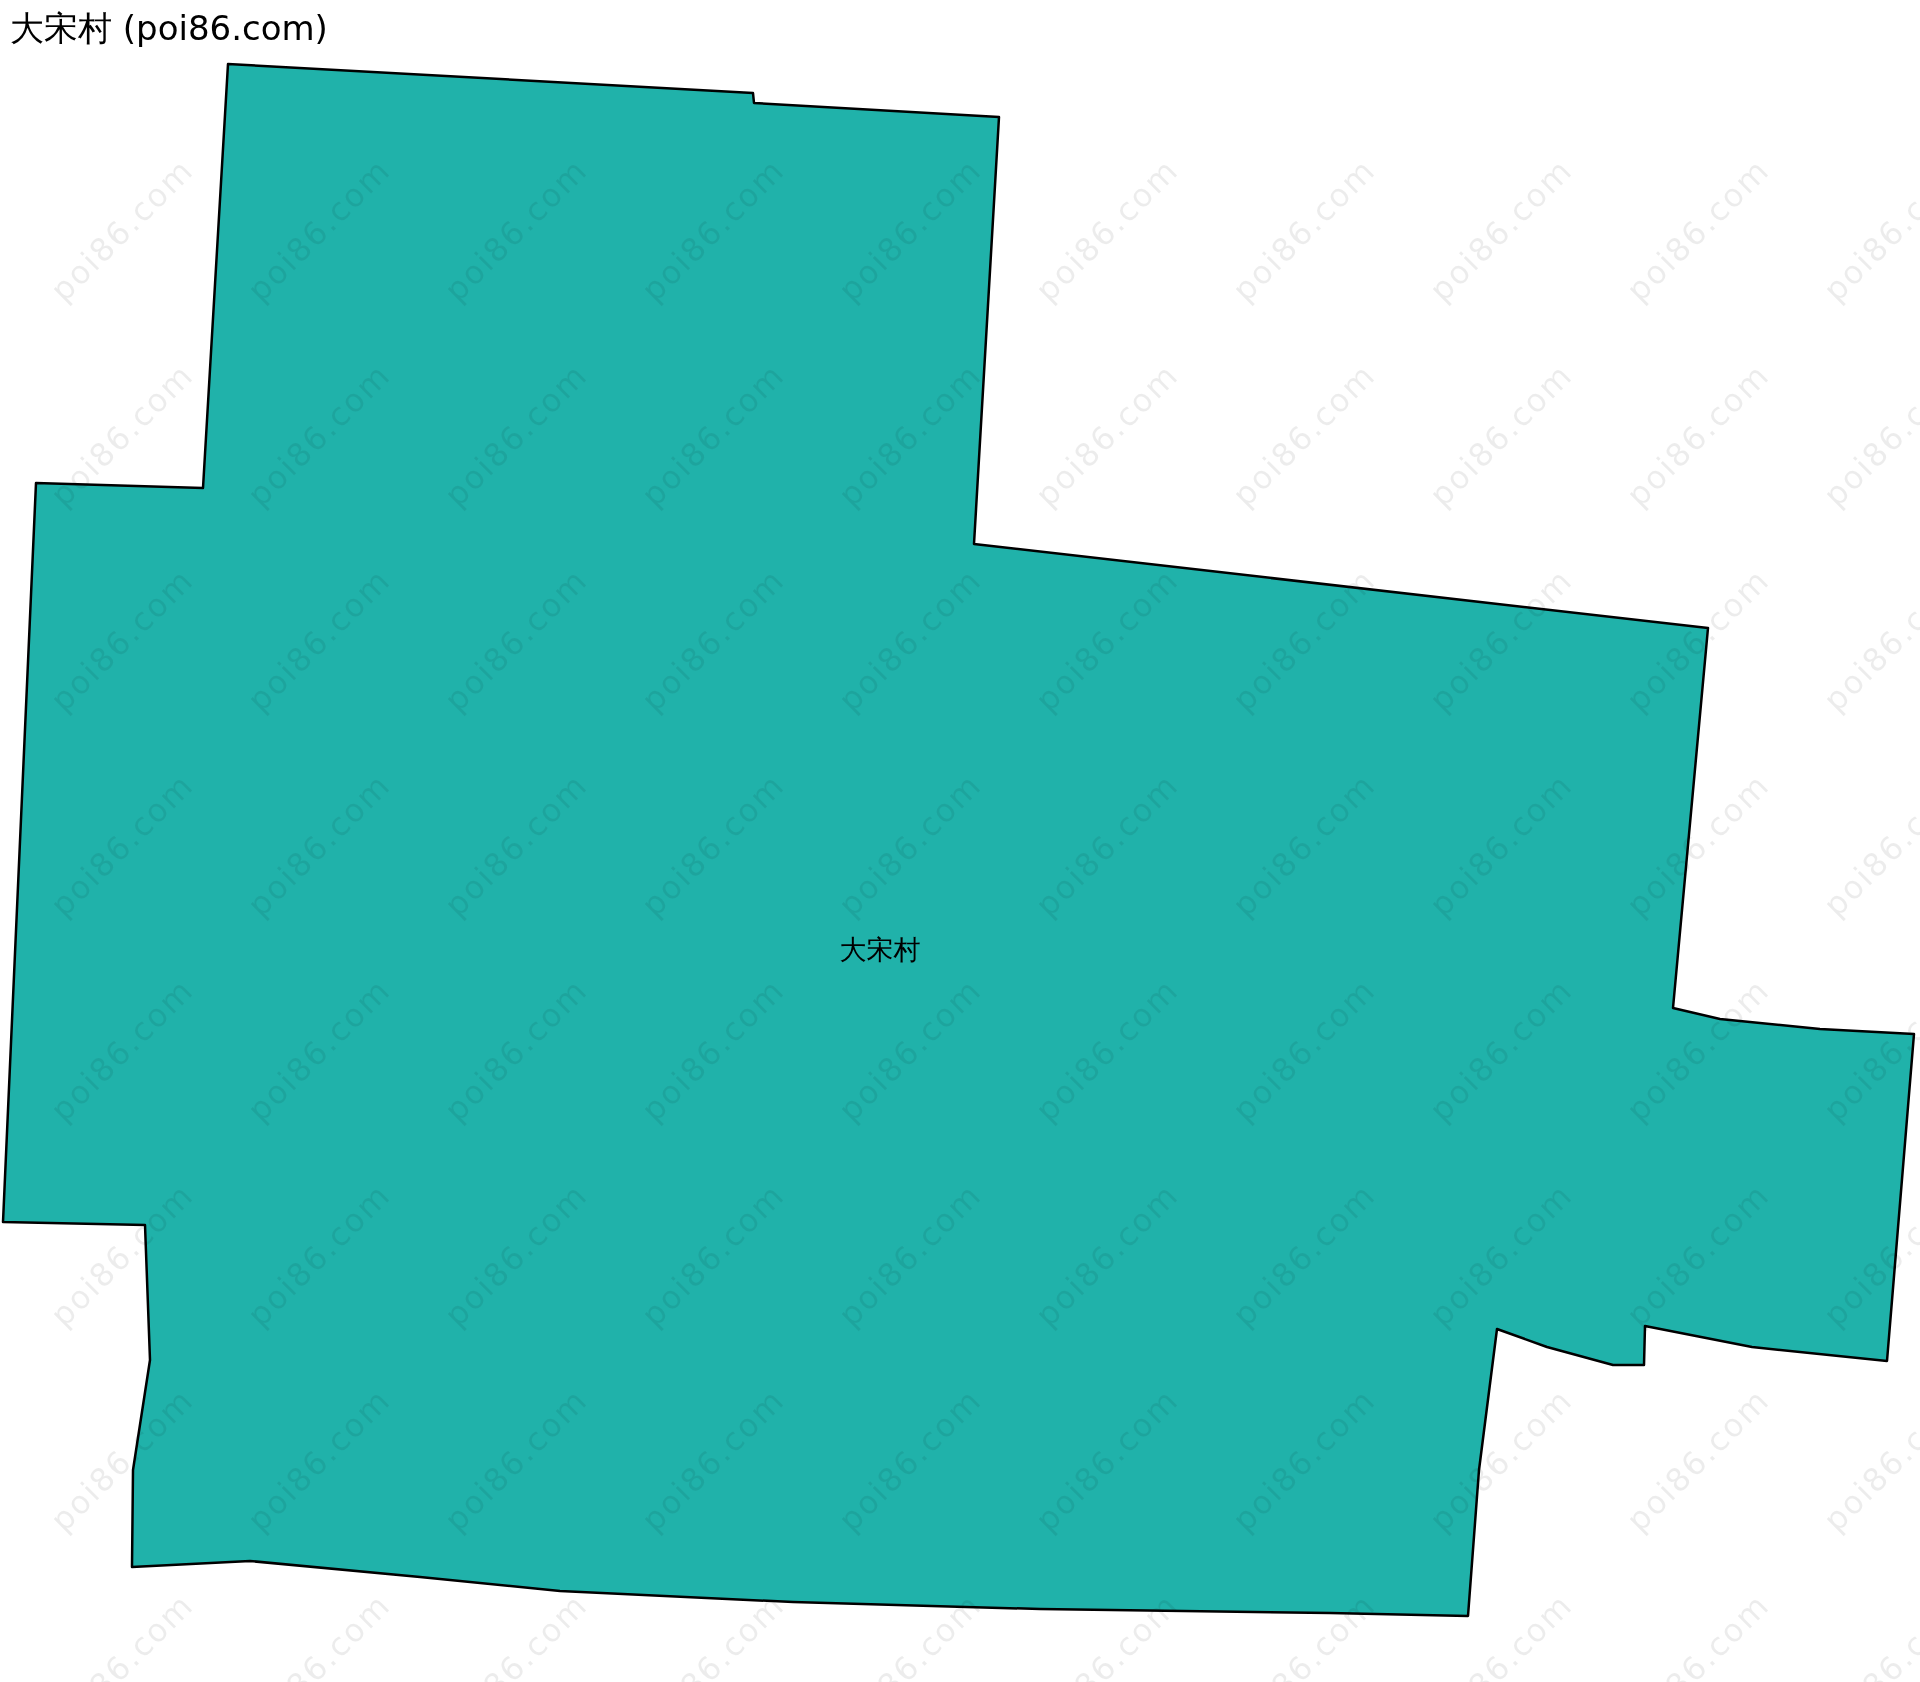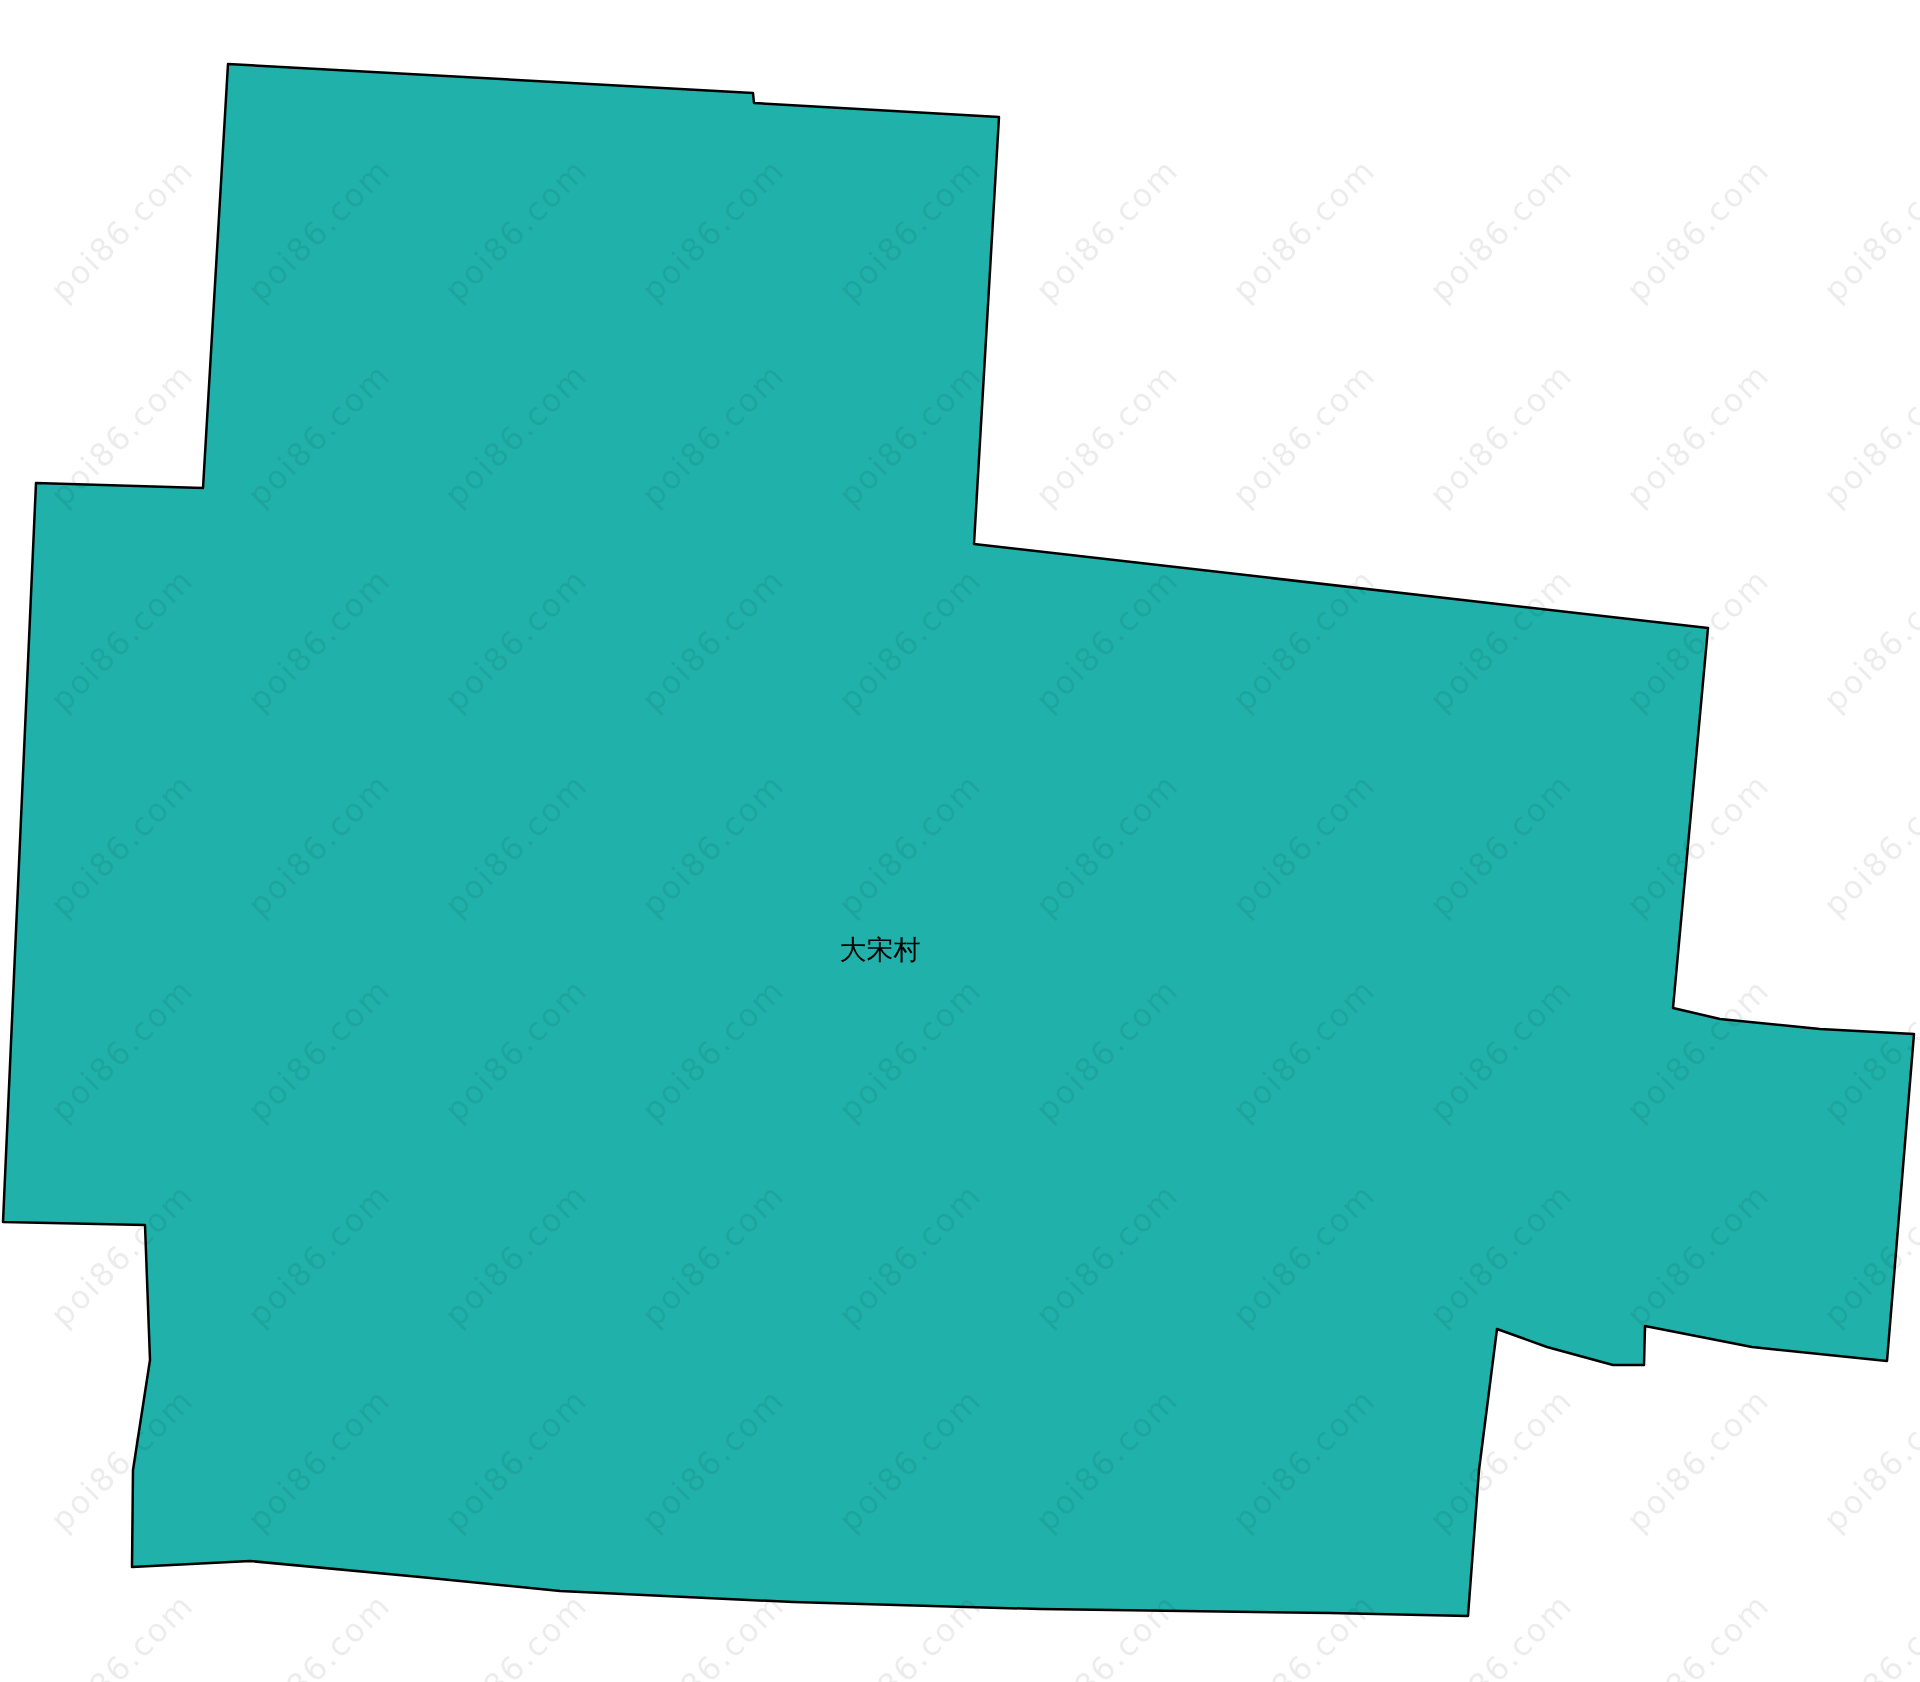--- a/index.html
+++ b/index.html
@@ -142,15 +142,16 @@
       <span class="wm" style="left: 516px; top: 1665px; color: rgba(0, 0, 0, 0.075);">poi86.com</span>
       <span class="wm" style="left: 713px; top: 1665px; color: rgba(0, 0, 0, 0.075);">poi86.com</span>
       <span class="wm" style="left: 910px; top: 1665px; color: rgba(0, 0, 0, 0.075);">poi86.com</span>
       <span class="wm" style="left: 1107px; top: 1665px; color: rgba(0, 0, 0, 0.075);">poi86.com</span>
       <span class="wm" style="left: 1304px; top: 1665px; color: rgba(0, 0, 0, 0.075);">poi86.com</span>
       <span class="wm" style="left: 1501px; top: 1665px; color: rgba(0, 0, 0, 0.075);">poi86.com</span>
       <span class="wm" style="left: 1698px; top: 1665px; color: rgba(0, 0, 0, 0.075);">poi86.com</span>
       <span class="wm" style="left: 1895px; top: 1665px; color: rgba(0, 0, 0, 0.075);">poi86.com</span>
     </div>
 
+  <div class="title">大宋村 (poi86.com)</div>
 
   <div class="region-label" id="region-label" style="left: 880px; top: 950px;">大宋村</div>
 </div>
 
 </body></html>

